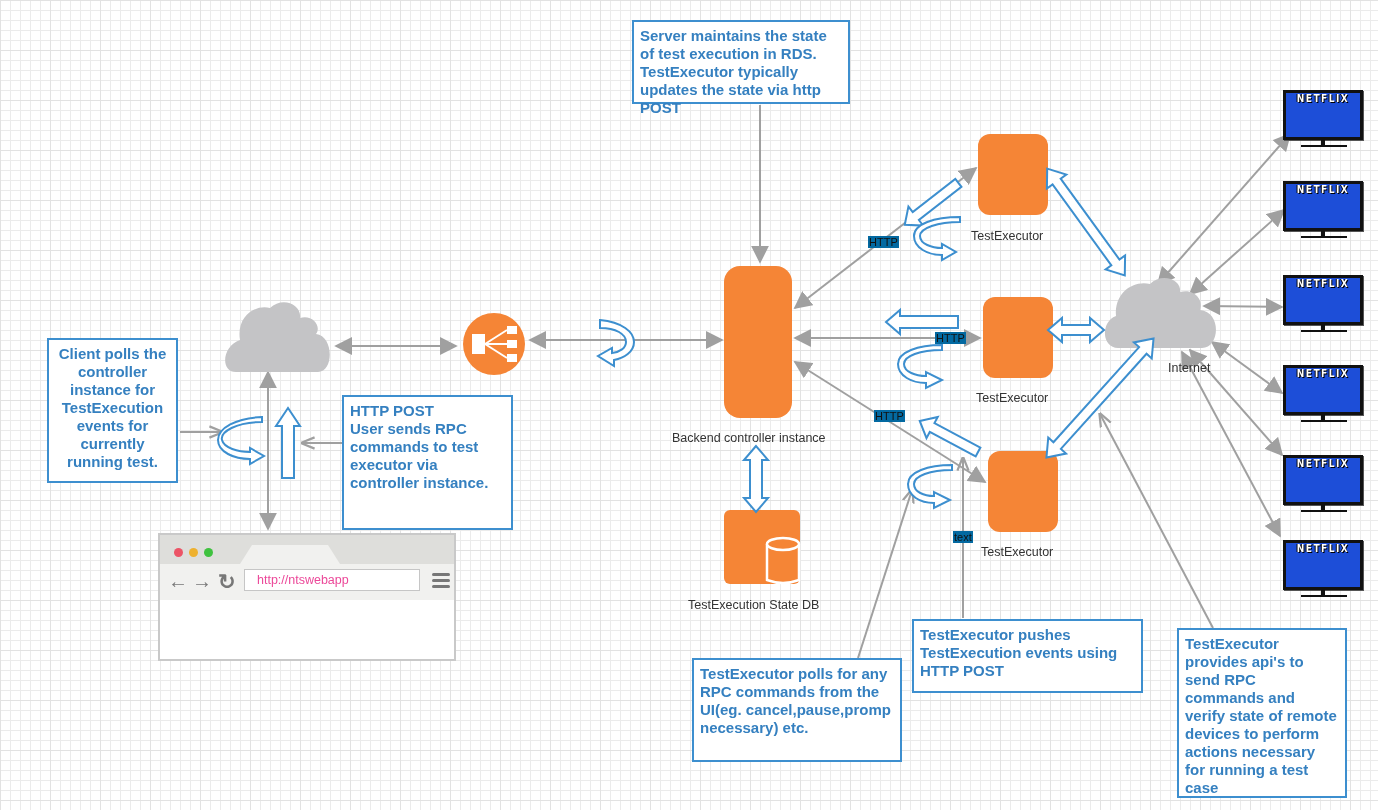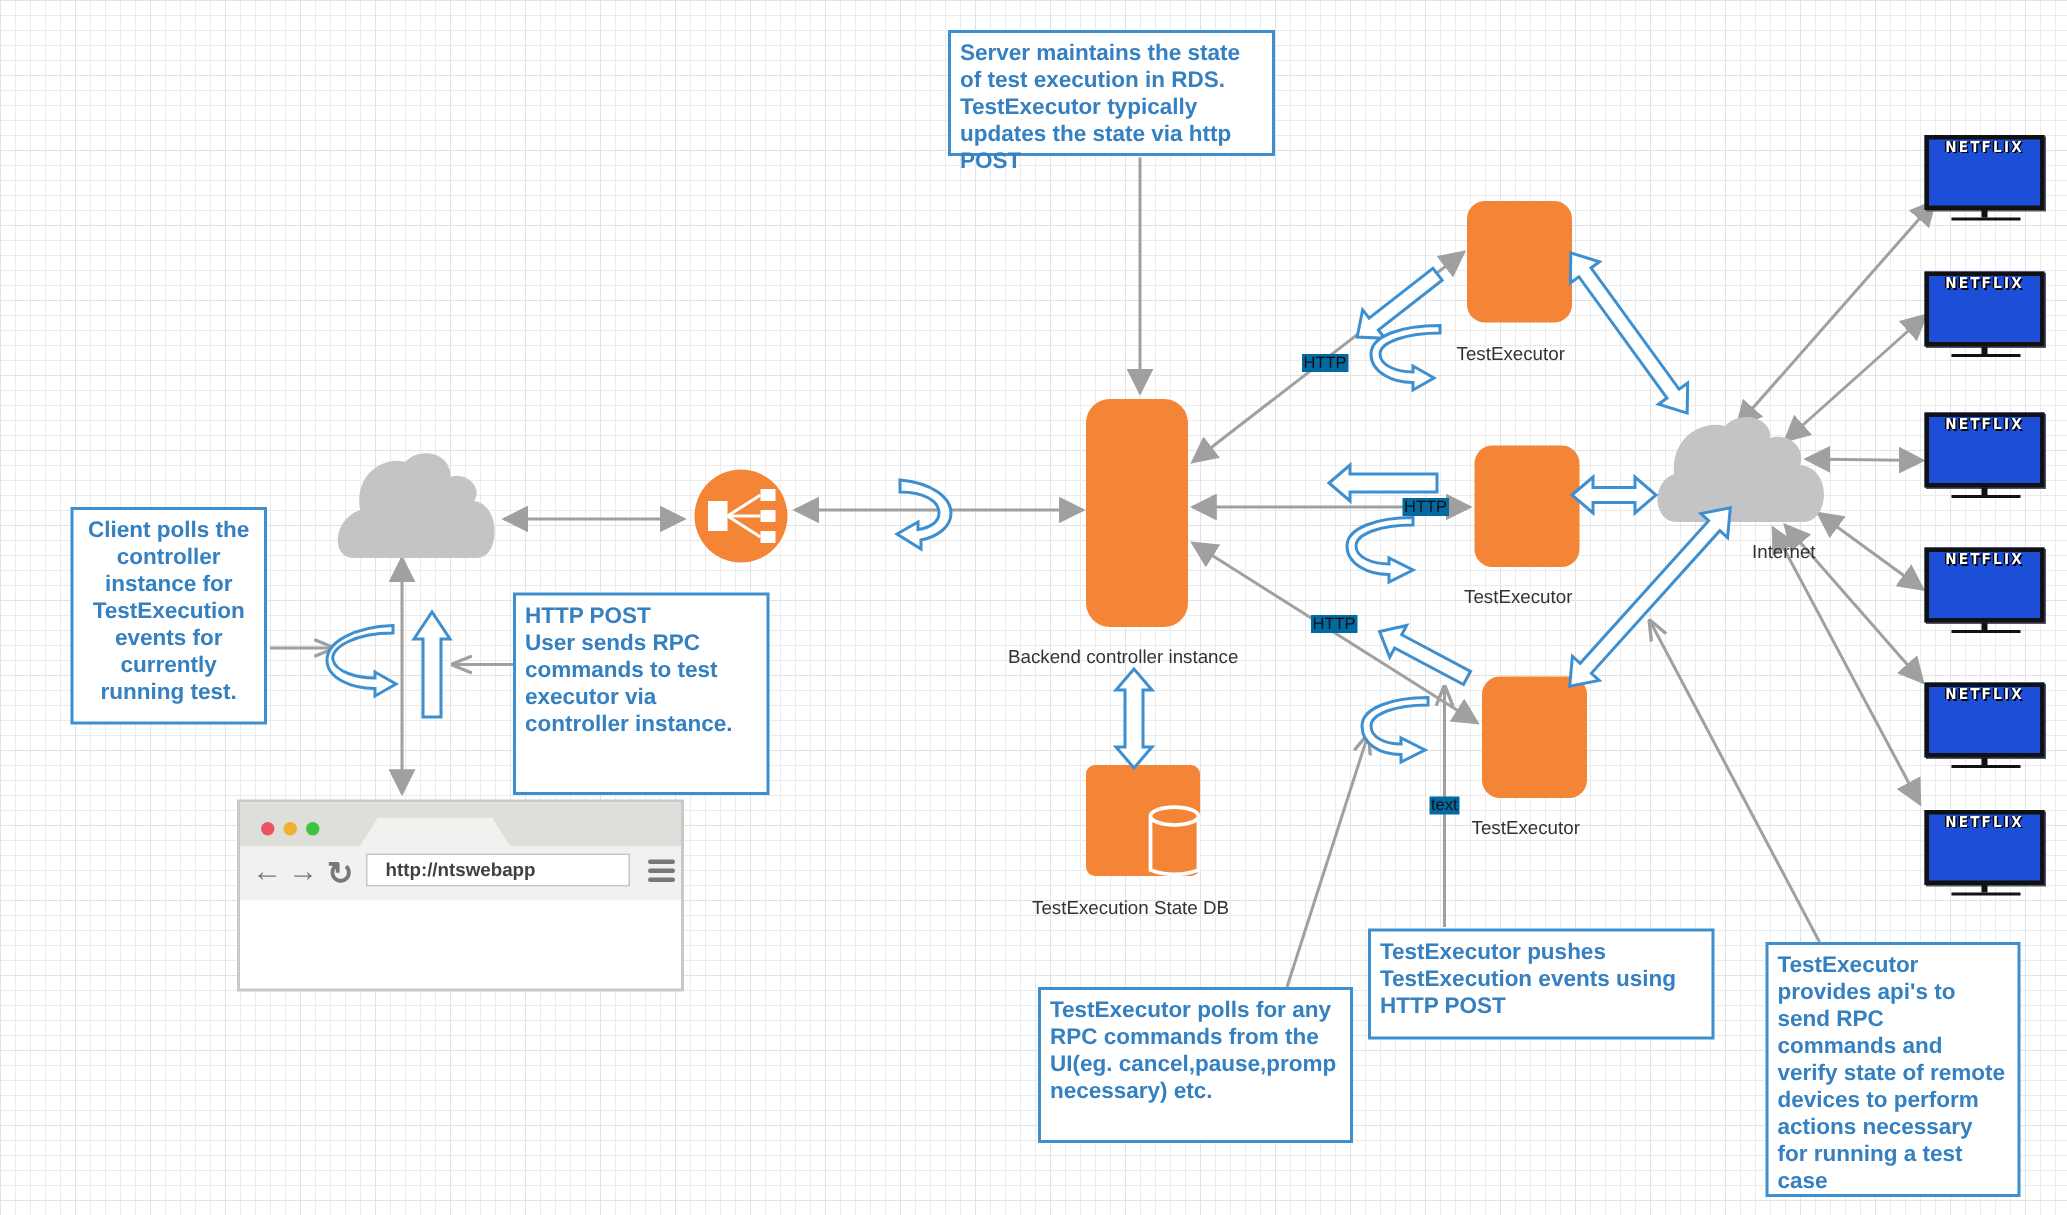--- a/index.html
+++ b/index.html
@@ -38,21 +38,21 @@
   .browser .tabbar { height:29px; background:#dededb; position:relative; }
   .browser .dot { position:absolute; top:13px; width:9px; height:9px; border-radius:50%; }
   .browser .tab {
     position:absolute; left:80px; top:10px; width:100px; height:19px; background:#f1f1ef;
     clip-path:polygon(12px 0, 88px 0, 100px 100%, 0 100%);
   }
   .browser .navbar { height:36px; background:#f1f1ef; position:relative; }
   .browser .nav-ic { position:absolute; top:6px; font-size:20px; color:#777; font-weight:bold; }
   .browser .url {
     position:absolute; left:84px; top:5px; width:176px; height:22px; box-sizing:border-box;
-    border:1px solid #c6c6c6; background:#fff; font-size:12.5px; color:#404040; padding:3px 12px;font-weight:bold;
+    border:1px solid #c6c6c6; background:#fff; font-size:12.5px; color:#ec4899; padding:3px 12px;
   }
   .browser .menu { position:absolute; left:272px; top:9px; width:18px; }
   .browser .menu span { display:block; height:3px; background:#777; border-radius:2px; margin-bottom:3px; }
   .tv { position:absolute; width:80px; height:62px; }
   .tv .screen {
     position:absolute; left:0; top:0; width:80px; height:50px; box-sizing:border-box;
     background:#1d4ed8; border:3px solid #111; box-shadow:1px 1px 0 #555;
     display:flex; align-items:flex-start; justify-content:center;
   }
   .tv .brand {

